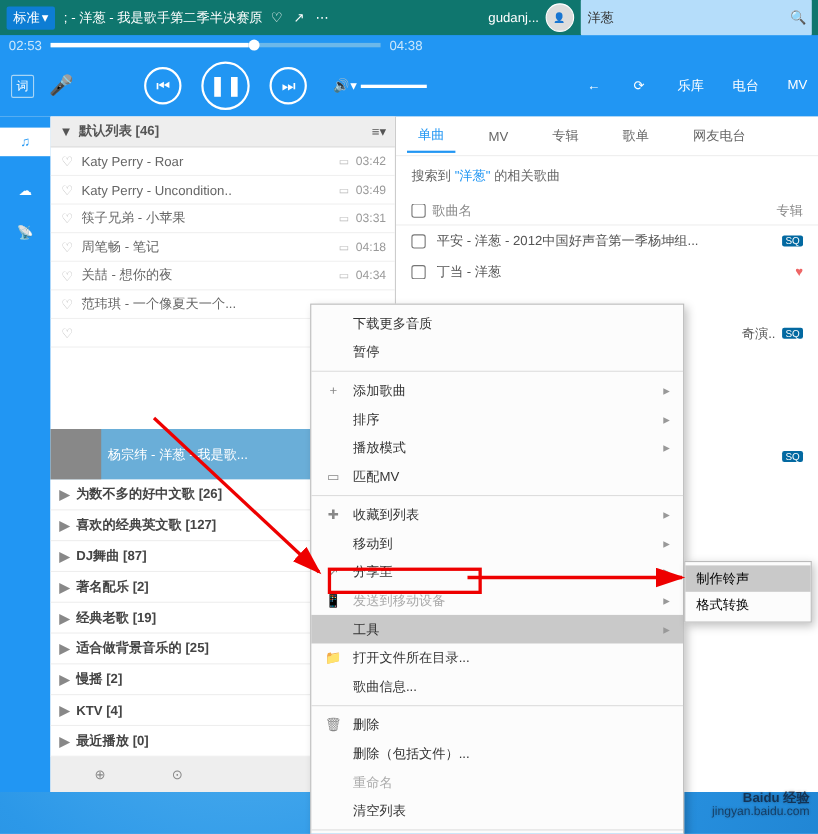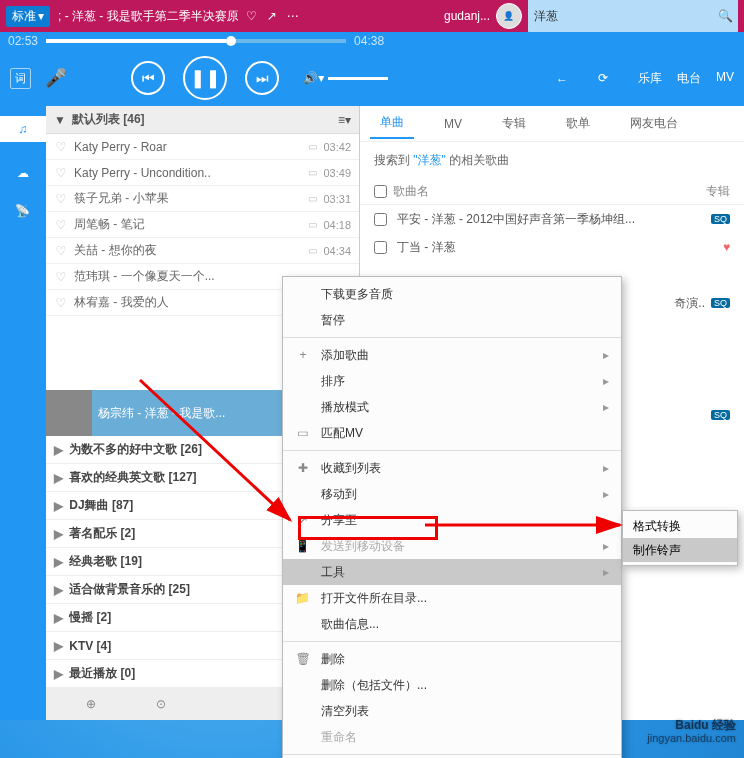--- a/index.html
+++ b/index.html
@@ -1,19 +1,19 @@
 <!DOCTYPE html>
 <html><head>
 <meta charset="utf-8">
 <style>
 *{margin:0;padding:0;box-sizing:border-box;font-family:"Microsoft YaHei",Arial,sans-serif;font-size:12px}
 body{width:744px;height:758px;overflow:hidden;background:#2c98e8;position:relative}
 .desktopbg{position:absolute;inset:0;background:radial-gradient(circle at 30% 70%,#5eb8f0 0%,#2c98e8 40%,#1a7bc8 100%)}
 .app{position:absolute;left:0;top:0;right:0;height:720px;display:flex;flex-direction:column}
-.topbar{height:32px;background:#be185d;display:flex;align-items:center;color:#fff;padding:0 6px;gap:8px}
+.topbar{height:32px;background:#0f766e;display:flex;align-items:center;color:#fff;padding:0 6px;gap:8px}
 .quality-btn{background:#0d7dd4;padding:2px 6px;border-radius:2px;cursor:pointer}
 .quality-btn::after{content:"▾";margin-left:2px}
 .marquee{flex:0 0 180px;white-space:nowrap;overflow:hidden}
 .topicons{display:flex;gap:10px;font-size:16px}
 .topicons span{cursor:pointer}
 .userbox{margin-left:auto;display:flex;align-items:center;gap:6px}
 .avatar-top{width:26px;height:26px;border-radius:50%;background:#ddd;border:1px solid #fff;display:flex;align-items:center;justify-content:center;font-size:9px;color:#666}
 .searchbox{background:#b5ddfa;border-radius:2px;display:flex;align-items:center;width:210px;height:34px}
 .searchbox input{background:none;border:none;flex:1;padding:0 6px;color:#333;outline:none}
 .searchbox .sicon{width:24px;text-align:center;color:#4a90c2;cursor:pointer}
@@ -23,21 +23,21 @@
 .progressbar .knob{position:absolute;left:60%;top:-3px;width:10px;height:10px;border-radius:50%;background:#fff}
 .ctrlbar{height:56px;background:#2196f3;display:flex;align-items:center;padding:0 10px;gap:14px;color:#fff}
 .lyric-btn{border:1px solid #a8d5f5;padding:2px 4px;border-radius:2px;font-size:11px;cursor:pointer}
 .pctl{display:flex;align-items:center;gap:18px;margin-left:50px}
 .cbtn{width:34px;height:34px;border:2px solid #fff;border-radius:50%;display:flex;align-items:center;justify-content:center;cursor:pointer;font-size:14px}
 .cbtn.big{width:44px;height:44px;font-size:18px}
 .vol{display:flex;align-items:center;gap:4px;margin-left:10px}
 .vol .vbar{width:60px;height:3px;background:#fff}
 .navicons{margin-left:auto;display:flex;align-items:center;gap:30px;font-size:18px}
 .navicons .arrow{cursor:pointer}
-.navtabs{display:flex;gap:15px;font-size:15px}
+.navtabs{display:flex;gap:26px;font-size:15px}
 .navtabs span{cursor:pointer}
 .body{flex:1;display:flex;background:#fff}
 .leftrail{width:46px;background:#2196f3;display:flex;flex-direction:column;align-items:center;padding-top:10px;gap:24px;color:#fff;font-size:18px}
 .leftrail .ritem{cursor:pointer}
 .leftrail .active{background:#fff;color:#2196f3;width:100%;text-align:center;padding:6px 0}
 .playlist{width:314px;background:#fff;display:flex;flex-direction:column;border-right:1px solid #ccc}
 .plhead{height:28px;background:#eee;display:flex;align-items:center;padding:0 8px;gap:6px;color:#555;border-bottom:1px solid #ddd}
 .plhead .tri{cursor:pointer}
 .plhead .title{flex:1;font-weight:bold}
 .plhead .menuicon{cursor:pointer}
@@ -190,21 +190,20 @@
             <span class="mvtag">▭</span>
             <span class="sdur">04:34</span>
           </div>
           <div class="song">
             <span class="sicon">♡</span>
             <span class="sname">范玮琪 - 一个像夏天一个...</span>
             <span class="sdur"></span>
           </div>
           <div class="song">
             <span class="sicon">♡</span>
-            <span class="sname">林宥嘉 - 我爱的人</span>
             <span class="sdur"></span>
           </div>
         </div>
       <div class="nowplaying">
         <div class="npimg"></div>
         <div class="npinfo">
           <span>杨宗纬 - 洋葱 - 我是歌...</span>
         </div>
       </div>
       <div class="folders" id="folders">
@@ -378,38 +377,38 @@
     </div>
     <div class="sep"></div>
     <div class="mi">
       <span class="micon">🗑</span>
       <span class="mlabel">删除</span>
     </div>
     <div class="mi">
       <span class="micon"></span>
       <span class="mlabel">删除（包括文件）...</span>
     </div>
+    <div class="mi disabled">
+      <span class="micon"></span>
+      <span class="mlabel">重命名</span>
+    </div>
     <div class="mi">
       <span class="micon"></span>
       <span class="mlabel">清空列表</span>
     </div>
-    <div class="mi disabled">
-      <span class="micon"></span>
-      <span class="mlabel">重命名</span>
-    </div>
     <div class="sep"></div>
   </div>
 <div class="box-red" style="left:298px;top:516px;width:140px;height:24px"></div>
 
 <div class="submenu" id="submenu">
-    <div class="mi">
-      <span>格式转换</span>
-    </div>
     <div class="mi hl">
       <span>制作铃声</span>
+    </div>
+    <div class="mi">
+      <span>格式转换</span>
     </div>
   </div>
 <div class="box-red" style="left:626px;top:512px;width:108px;height:22px"></div>
 
 <svg class="redarrow1" width="190" height="180">
   <defs>
       <marker id="ah1" markerWidth="10" markerHeight="10" refX="8" refY="3" orient="auto">
         <path d="M0,0 L0,6 L9,3 z" fill="#e00"></path>
       </marker>
     </defs>

